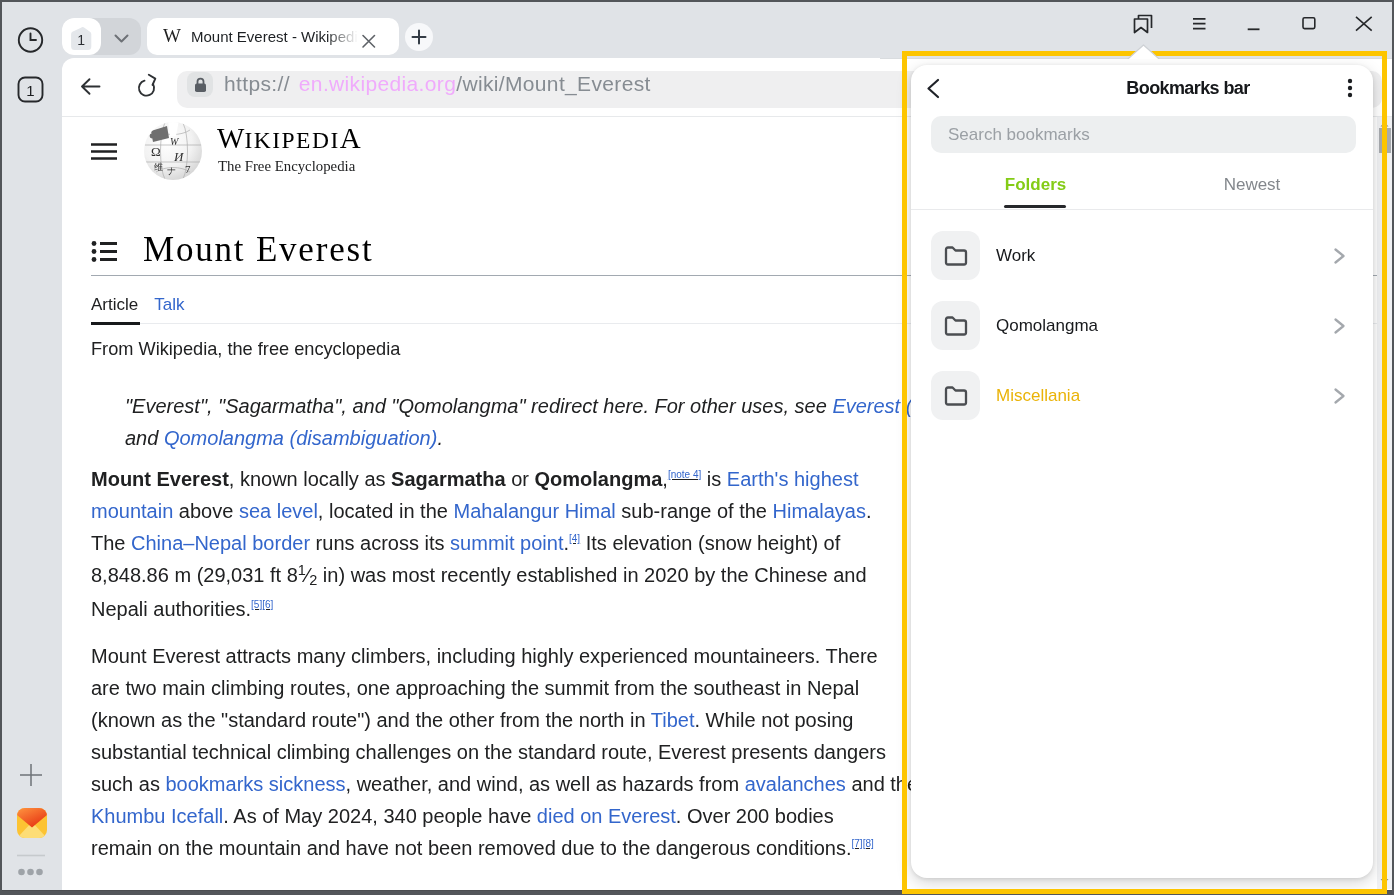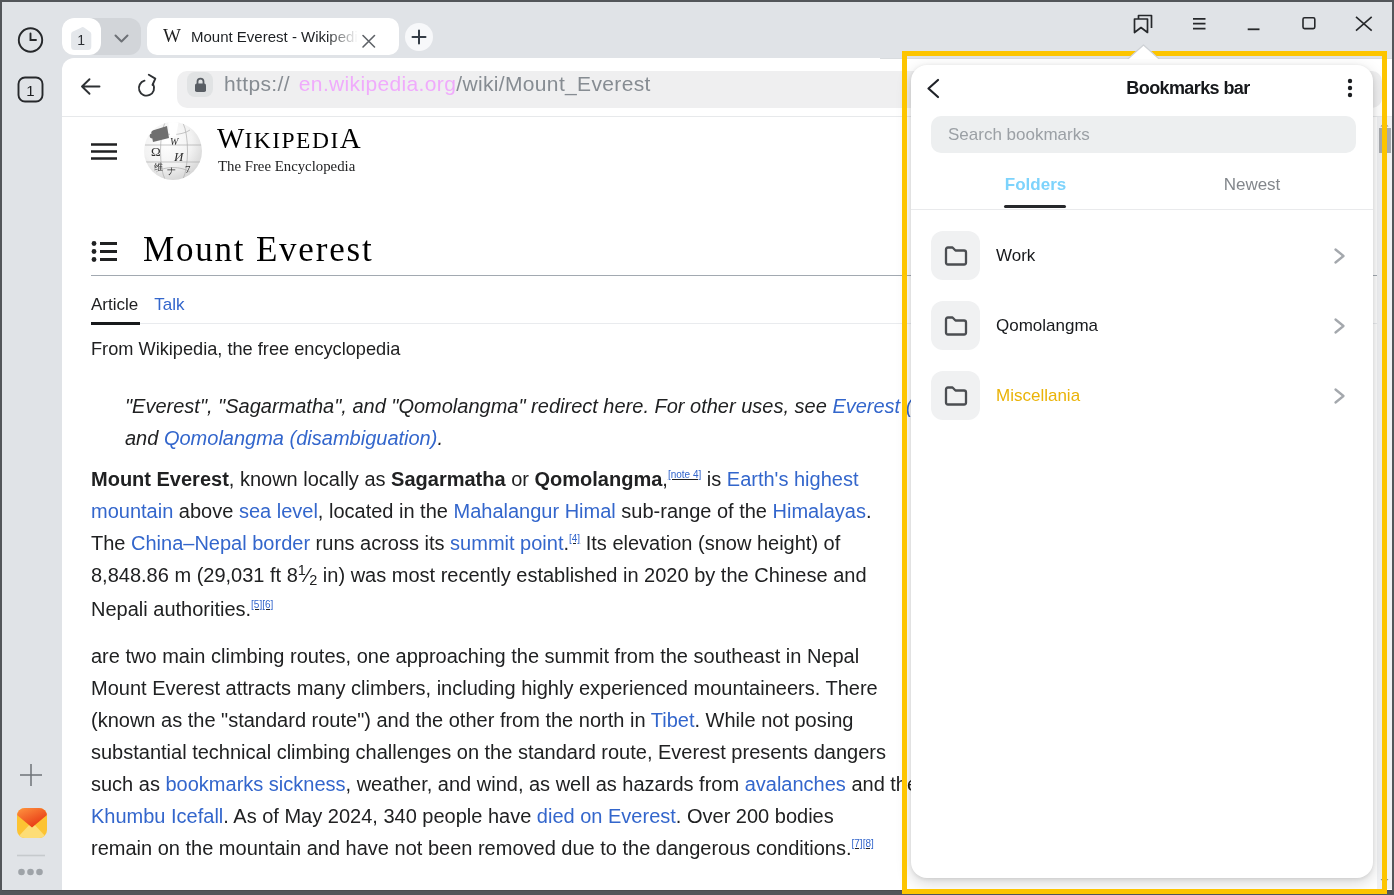--- a/index.html
+++ b/index.html
@@ -145,22 +145,22 @@
 
 <div class="abs" style="left:91px;top:463px;font-size:20px;line-height:32px;color:#202122;">
   <div class="nw"><b>Mount Everest</b>, known locally as <b>Sagarmatha</b> or <b>Qomolangma</b>,<sup><a>[note 4]</a></sup> is <a>Earth's highest</a></div>
   <div class="nw"><a>mountain</a> above <a>sea level</a>, located in the <a>Mahalangur Himal</a> sub-range of the <a>Himalayas</a>.</div>
   <div class="nw">The <a>China–Nepal border</a> runs across its <a>summit point</a>.<sup><a>[4]</a></sup> Its elevation (snow height) of</div>
   <div class="nw">8,848.86&nbsp;m (29,031&nbsp;ft 8<span style="display:inline-block;font-size:14.5px;transform:translateY(-7px);">1</span>⁄<span style="display:inline-block;font-size:14.5px;transform:translateY(2.5px);">2</span>&nbsp;in) was most recently established in 2020 by the Chinese and</div>
   <div class="nw">Nepali authorities.<sup><a>[5]</a><a>[6]</a></sup></div>
 </div>
 
 <div class="abs" style="left:91px;top:640px;font-size:20px;line-height:32px;color:#202122;">
+  <div class="nw">Mount Everest attracts many climbers, including highly experienced mountaineers. There</div>
   <div class="nw">are two main climbing routes, one approaching the summit from the southeast in Nepal</div>
-  <div class="nw">Mount Everest attracts many climbers, including highly experienced mountaineers. There</div>
   <div class="nw">(known as the "standard route") and the other from the north in <a>Tibet</a>. While not posing</div>
   <div class="nw">substantial technical climbing challenges on the standard route, Everest presents dangers</div>
   <div class="nw">such as <a>bookmarks sickness</a>, weather, and wind, as well as hazards from <a>avalanches</a> and the</div>
   <div class="nw"><a>Khumbu Icefall</a>. As of May 2024, 340 people have <a>died on Everest</a>. Over 200 bodies</div>
   <div class="nw">remain on the mountain and have not been removed due to the dangerous conditions.<sup><a>[7]</a><a>[8]</a></sup></div>
 </div>
 
 <div class="abs" style="left:1377px;top:117px;width:15px;height:772px;background:#f0f1f3;"></div>
 <svg class="abs" style="left:1377px;top:117px;" width="15" height="15">
   <path d="M3.5 9.5 L7.5 5 L11.5 9.5 Z" fill="#8a8e92"></path>
@@ -196,21 +196,21 @@
 </svg>
 <div class="abs" style="left:911px;top:76px;width:554px;height:24px;text-align:center;font-size:18px;letter-spacing:-0.6px;font-weight:bold;color:#16181b;line-height:24px;">Bookmarks bar</div>
 <svg class="abs" style="left:1343px;top:77px;" width="14" height="24">
   <circle cx="7" cy="4" r="2.2" fill="#1c1e21"></circle>
   <circle cx="7" cy="11" r="2.2" fill="#1c1e21"></circle>
   <circle cx="7" cy="18" r="2.2" fill="#1c1e21"></circle>
 </svg>
 <div class="abs" style="left:931px;top:116px;width:425px;height:37px;background:#edeff0;border-radius:10px;"></div>
 <div class="abs" style="left:948px;top:116px;height:37px;line-height:37px;font-size:17px;color:#9ba0a5;">Search bookmarks</div>
 
-<div class="abs" style="left:920px;top:165px;width:231px;height:40px;text-align:center;font-size:17px;font-weight:bold;color:#7dd3fc;line-height:40px;">Folders</div>
+<div class="abs" style="left:920px;top:165px;width:231px;height:40px;text-align:center;font-size:17px;font-weight:bold;color:#84cc16;line-height:40px;">Folders</div>
 <div class="abs" style="left:1142px;top:165px;width:220px;height:40px;text-align:center;font-size:17px;color:#83878c;line-height:40px;">Newest</div>
 <div class="abs" style="left:1004px;top:205px;width:62px;height:3px;background:#26282b;border-radius:1.5px;"></div>
 <div class="abs" style="left:911px;top:209px;width:462px;height:1px;background:#e9eaec;"></div>
 
 <div class="abs" style="left:931px;top:231px;width:49px;height:49px;background:#f0f1f2;border-radius:12px;"></div>
 <div class="abs" style="left:931px;top:301px;width:49px;height:49px;background:#f0f1f2;border-radius:12px;"></div>
 <div class="abs" style="left:931px;top:371px;width:49px;height:49px;background:#f0f1f2;border-radius:12px;"></div>
 <svg class="abs" style="left:943px;top:245px;" width="26" height="22">
   <path d="M3 17.5 V4.5 Q3 2.5 5 2.5 H9.5 L12.5 5.5 H21 Q23 5.5 23 7.5 V17.5 Q23 19.5 21 19.5 H5 Q3 19.5 3 17.5 Z" fill="none" stroke="#4b4e52" stroke-width="2.3" stroke-linejoin="round"></path>
 </svg>

